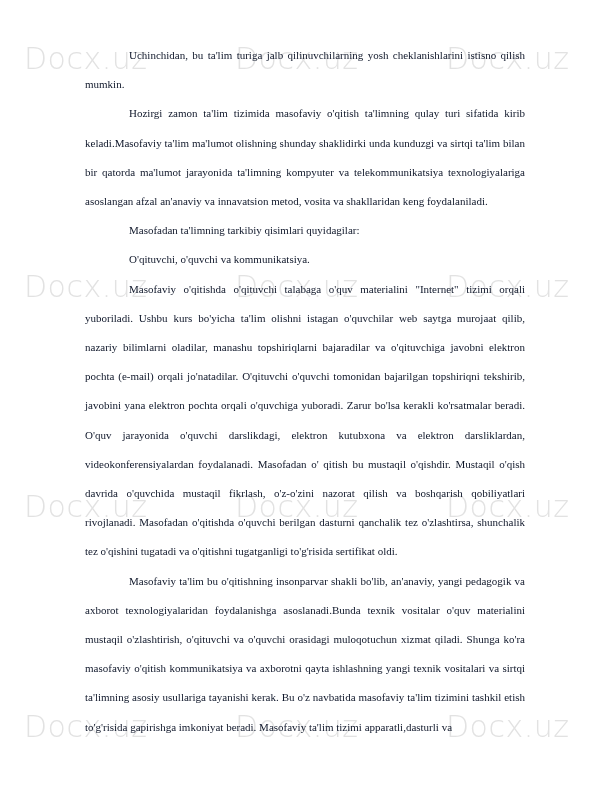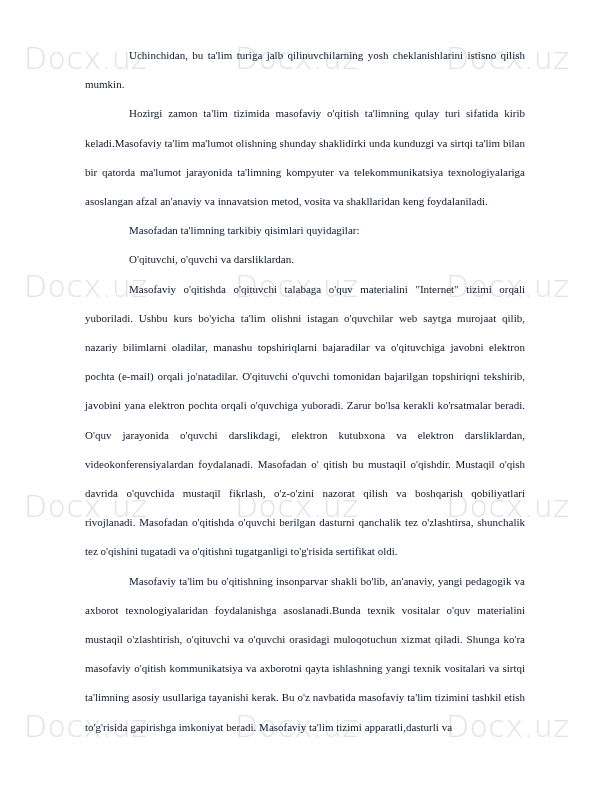--- a/index.html
+++ b/index.html
@@ -98,17 +98,17 @@
     <span class="wm c1">Docx.uz</span>
     <span class="wm c2">Docx.uz</span>
   </div>
 </div>
 
 <div class="doc">
   <div class="page-body">
     <p class="para">Uchinchidan, bu ta'lim turiga jalb qilinuvchilarning yosh cheklanishlarini istisno qilish mumkin.</p>
     <p class="para">Hozirgi zamon ta'lim tizimida masofaviy o'qitish ta'limning qulay turi sifatida kirib keladi.Masofaviy ta'lim ma'lumot olishning shunday shaklidirki unda kunduzgi va sirtqi ta'lim bilan bir qatorda ma'lumot jarayonida ta'limning kompyuter va telekommunikatsiya texnologiyalariga asoslangan afzal an'anaviy va innavatsion metod, vosita va shakllaridan keng foydalaniladi.</p>
     <p class="para">Masofadan ta'limning tarkibiy qisimlari quyidagilar:</p>
-    <p class="para">O'qituvchi, o'quvchi va darsliklardan.</p>
+    <p class="para">O'qituvchi, o'quvchi va kommunikatsiya.</p>
     <p class="para">Masofaviy o'qitishda o'qituvchi talabaga o'quv materialini "Internet" tizimi orqali yuboriladi. Ushbu kurs bo'yicha ta'lim olishni istagan o'quvchilar web saytga murojaat qilib, nazariy bilimlarni oladilar, manashu topshiriqlarni bajaradilar va o'qituvchiga javobni elektron pochta (e-mail) orqali jo'natadilar. O'qituvchi o'quvchi tomonidan bajarilgan topshiriqni tekshirib, javobini yana elektron pochta orqali o'quvchiga yuboradi. Zarur bo'lsa kerakli ko'rsatmalar beradi. O'quv jarayonida o'quvchi darslikdagi, elektron kutubxona va elektron darsliklardan, videokonferensiyalardan foydalanadi. Masofadan o' qitish bu mustaqil o'qishdir. Mustaqil o'qish davrida o'quvchida mustaqil fikrlash, o'z-o'zini nazorat qilish va boshqarish qobiliyatlari rivojlanadi. Masofadan o'qitishda o'quvchi berilgan dasturni qanchalik tez o'zlashtirsa, shunchalik tez o'qishini tugatadi va o'qitishni tugatganligi to'g'risida sertifikat oldi.</p>
     <p class="para">Masofaviy ta'lim bu o'qitishning insonparvar shakli bo'lib, an'anaviy, yangi pedagogik va axborot texnologiyalaridan foydalanishga asoslanadi.Bunda texnik vositalar o'quv materialini mustaqil o'zlashtirish, o'qituvchi va o'quvchi orasidagi muloqotuchun xizmat qiladi. Shunga ko'ra masofaviy o'qitish kommunikatsiya va axborotni qayta ishlashning yangi texnik vositalari va sirtqi ta'limning asosiy usullariga tayanishi kerak. Bu o'z navbatida masofaviy ta'lim tizimini tashkil etish to'g'risida  gapirishga imkoniyat beradi. Masofaviy  ta'lim tizimi apparatli,dasturli va</p>
   </div>
 </div>
 
 </body></html>

